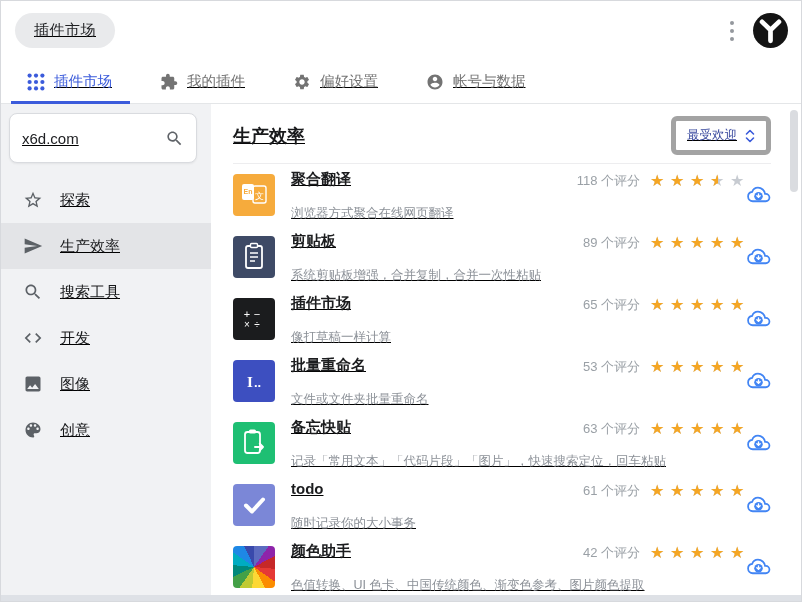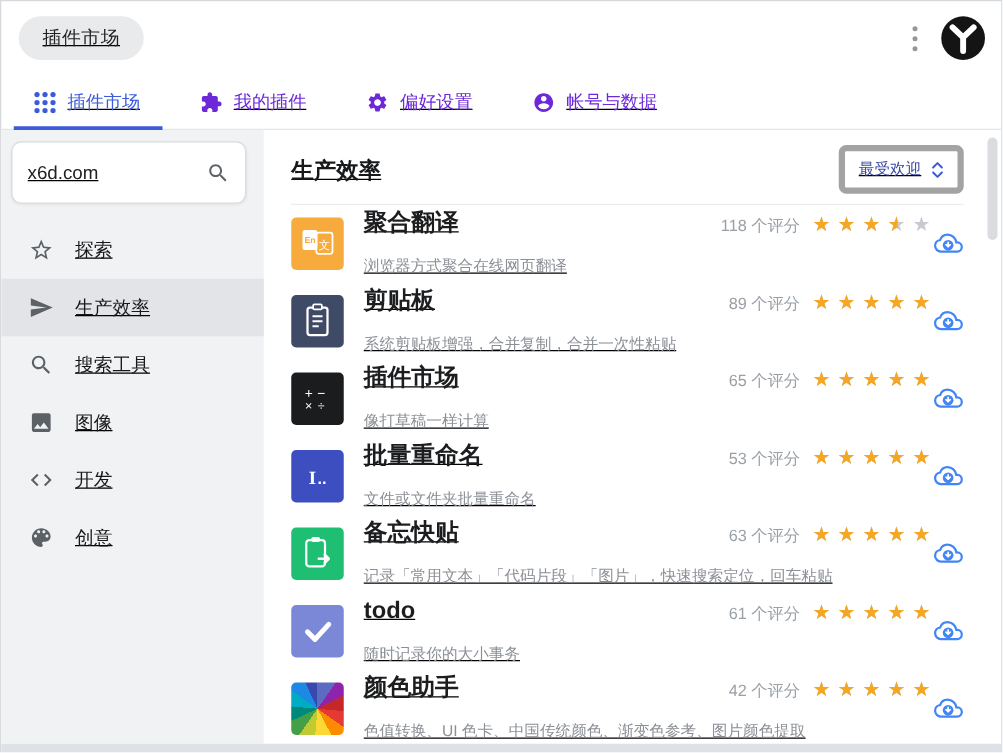--- a/index.html
+++ b/index.html
@@ -13,21 +13,21 @@
   .pill { background:#e9eaec; border-radius:18px; padding:8px 19px; font-size:15px;
           color:#1f2023; letter-spacing:.5px; cursor:pointer; }
   .kebab { margin-left:auto; margin-right:13px; display:flex; flex-direction:column; gap:4px;
            padding:5px; cursor:pointer; }
   .kebab i { width:4px; height:4px; border-radius:50%; background:#94989d; display:block; }
   .logo svg { width:37px; height:37px; display:block; cursor:pointer; }
 
   
   .tabbar { height:44px; display:flex; align-items:stretch; padding-left:26px; gap:48px;
             border-bottom:1px solid #e4e6e8; flex:0 0 auto; }
-  .tab { display:flex; align-items:center; gap:9px; font-size:14.5px; color:#6d28d9;
+  .tab { display:flex; align-items:center; gap:9px; font-size:14.5px; color:#737373;
          position:relative; cursor:pointer; }
   .tab svg { width:18px; height:18px; fill:currentColor; flex:0 0 auto; }
   .tab.active { color:var(--accent,#3b5bdb); font-weight:500; }
   .tab.active::after { content:""; position:absolute; left:-16px; right:-18px; bottom:-1px;
                        height:3px; background:var(--accent,#3b5bdb); }
 
   
   .body { flex:1; display:flex; min-height:0; }
 
   
@@ -59,21 +59,21 @@
 
   .row { height:62px; display:flex; align-items:center; position:relative; }
   .tile { width:42px; height:42px; border-radius:4px; flex:0 0 auto; margin-right:16px;
           display:flex; align-items:center; justify-content:center; overflow:hidden; }
   .tile svg { width:42px; height:42px; display:block; }
   .tile.wheel { background:conic-gradient(#5c6bc0 0 35deg,#8e24aa 35deg 62deg,#c62828 62deg 95deg,
                 #e53935 95deg 125deg,#fb8c00 125deg 152deg,#fdd835 152deg 185deg,
                 #c0ca33 185deg 215deg,#43a047 215deg 245deg,#00897b 245deg 275deg,
                 #00acc1 275deg 305deg,#1e88e5 305deg 335deg,#3949ab 335deg 360deg); }
   .info { white-space:nowrap; }
-  .row-title { font-size:19px; font-weight:600; color:#1c1d1f; line-height:20px; cursor:pointer; }
+  .row-title { font-size:15px; font-weight:600; color:#1c1d1f; line-height:20px; cursor:pointer; }
   .row-desc { font-size:12.5px; color:#8b9097; margin-top:16px; line-height:16px; }
   .rating { position:absolute; right:55px; top:8px; display:flex; align-items:flex-start; gap:10px; }
   .rating-count { font-size:13px; color:#9aa0a6; }
   .stars { display:inline-flex; gap:4px; }
   .star { position:relative; font-size:16px; line-height:18px; width:16px; text-align:left;
           color:var(--star-empty,#c7cbd1); }
   .star-fill { position:absolute; left:0; top:0; bottom:0; overflow:hidden;
                color:var(--star-filled,#f5a623); }
   .cloud-btn { position:absolute; right:28px; top:50%; transform:translateY(-50%);
                background:none; border:none; padding:2px; cursor:pointer;
@@ -162,29 +162,29 @@
           <span>生产效率</span>
         </div>
         <div class="nav-item">
           <svg viewBox="0 0 24 24">
               <path d="M15.5 14h-.79l-.28-.27C15.41 12.59 16 11.11 16 9.5 16 5.91 13.09 3 9.5 3S3 5.91 3 9.5 5.91 16 9.5 16c1.61 0 3.09-.59 4.23-1.57l.27.28v.79l5 4.99L20.49 19l-4.99-5zm-6 0C7.01 14 5 11.99 5 9.5S7.01 5 9.5 5 14 7.01 14 9.5 11.99 14 9.5 14z"></path>
             </svg>
           <span>搜索工具</span>
         </div>
         <div class="nav-item">
           <svg viewBox="0 0 24 24">
+              <path d="M9.4 16.6L4.8 12l4.6-4.6L8 6l-6 6 6 6 1.4-1.4zm5.2 0l4.6-4.6-4.6-4.6L16 6l6 6-6 6-1.4-1.4z"></path>
+            </svg>
+          <span>开发</span>
+        </div>
+        <div class="nav-item">
+          <svg viewBox="0 0 24 24">
               <path d="M21 19V5c0-1.1-.9-2-2-2H5c-1.1 0-2 .9-2 2v14c0 1.1.9 2 2 2h14c1.1 0 2-.9 2-2zM8.5 13.5l2.5 3.01L14.5 12l4.5 6H5l3.5-4.5z"></path>
             </svg>
           <span>图像</span>
-        </div>
-        <div class="nav-item">
-          <svg viewBox="0 0 24 24">
-              <path d="M9.4 16.6L4.8 12l4.6-4.6L8 6l-6 6 6 6 1.4-1.4zm5.2 0l4.6-4.6-4.6-4.6L16 6l6 6-6 6-1.4-1.4z"></path>
-            </svg>
-          <span>开发</span>
         </div>
         <div class="nav-item">
           <svg viewBox="0 0 24 24">
               <path d="M12 3c-4.97 0-9 4.03-9 9s4.03 9 9 9c.83 0 1.5-.67 1.5-1.5 0-.39-.15-.74-.39-1.01-.23-.26-.38-.61-.38-.99 0-.83.67-1.5 1.5-1.5H16c2.76 0 5-2.24 5-5 0-4.42-4.03-8-9-8zm-5.5 9c-.83 0-1.5-.67-1.5-1.5S5.67 9 6.5 9 8 9.67 8 10.5 7.33 12 6.5 12zm3-4C8.67 8 8 7.33 8 6.5S8.67 5 9.5 5s1.5.67 1.5 1.5S10.33 8 9.5 8zm5 0c-.83 0-1.5-.67-1.5-1.5S13.67 5 14.5 5s1.5.67 1.5 1.5S15.33 8 14.5 8zm3 4c-.83 0-1.5-.67-1.5-1.5S16.67 9 17.5 9s1.5.67 1.5 1.5-.67 1.5-1.5 1.5z"></path>
             </svg>
           <span>创意</span>
         </div>
       </div>
     </aside>
 

